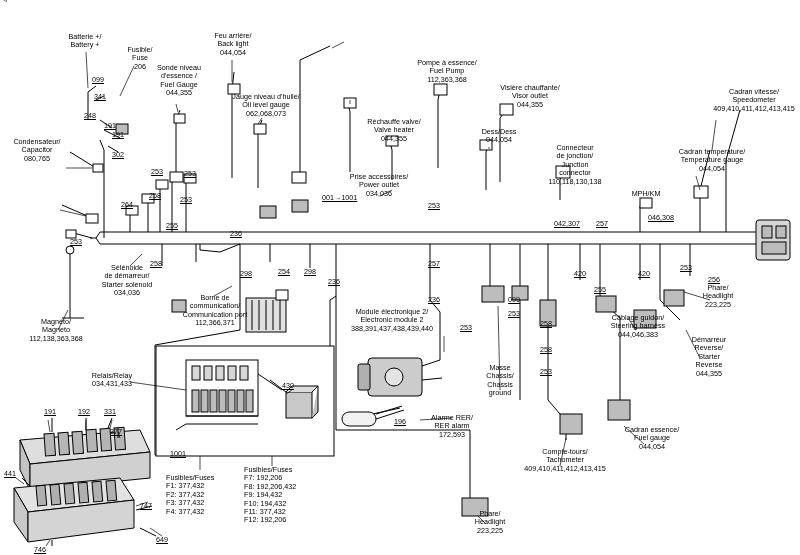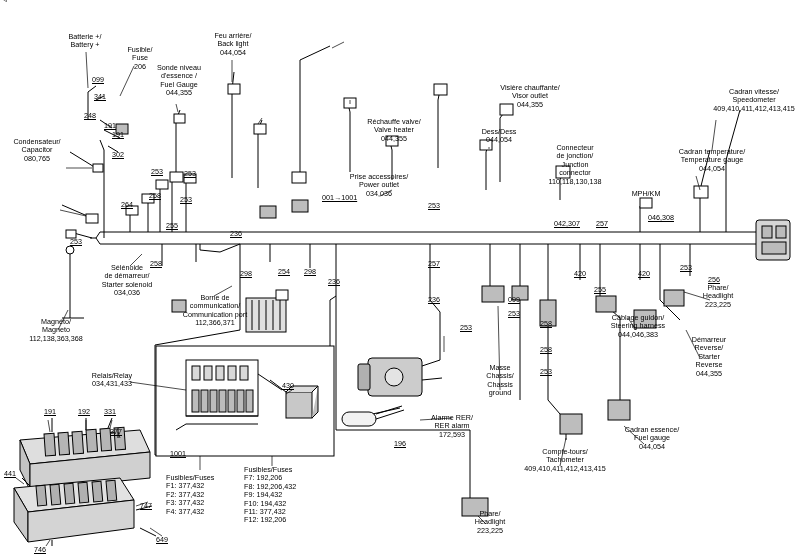--- a/index.html
+++ b/index.html
@@ -299,23 +299,29 @@
   <div class="ttl" style="left:118px;top:46px;width:44px;"><span>Fusible/
 Fuse
 206</span></div>
   <div class="ttl" style="left:146px;top:64px;width:66px;"><span>Sonde niveau
 d'essence /
 Fuel Gauge
 044,355</span></div>
   <div class="ttl" style="left:203px;top:32px;width:60px;"><span>Feu arrière/
 Back light
 044,054</span></div>
+  <div class="ttl" style="left:214px;top:93px;width:104px;"><span>Jauge niveau d'huile/
+Oil level gauge
+062,068,073</span></div>
   <div class="ttl" style="left:354px;top:118px;width:80px;"><span>Réchauffe valve/
 Valve heater
 044,355</span></div>
+  <div class="ttl" style="left:410px;top:59px;width:74px;"><span>Pompe à essence/
+Fuel Pump
+112,363,368</span></div>
   <div class="ttl" style="left:492px;top:84px;width:76px;"><span>Visière chauffante/
 Visor outlet
 044,355</span></div>
   <div class="ttl" style="left:472px;top:128px;width:54px;"><span>Dess/Dess
 044,054</span></div>
   <div class="ttl" style="left:536px;top:144px;width:78px;"><span>Connecteur
 de jonction/
 Junction
 connector
 110,118,130,138</span></div>
@@ -338,20 +344,23 @@
 034,036</span></div>
   <div class="ttl" style="left:168px;top:294px;width:94px;"><span>Borne de
 communication/
 Communication port
 112,366,371</span></div>
   <div class="ttl" style="left:14px;top:318px;width:84px;"><span>Magnéto/
 Magneto
 112,138,363,368</span></div>
   <div class="ttl" style="left:78px;top:372px;width:68px;"><span>Relais/Relay
 034,431,433</span></div>
+  <div class="ttl" style="left:336px;top:308px;width:112px;"><span>Module électronique 2/
+Electronic module 2
+388,391,437,438,439,440</span></div>
   <div class="ttl" style="left:478px;top:364px;width:44px;"><span>Masse
 Chassis/
 Chassis
 ground</span></div>
   <div class="ttl" style="left:422px;top:414px;width:60px;"><span>Alarme RER/
 RER alarm
 172,593</span></div>
   <div class="ttl" style="left:596px;top:314px;width:84px;"><span>Câblage guidon/
 Steering harness
 044,046,383</span></div>
@@ -415,21 +424,21 @@
   <div class="num" style="left:540px;top:346px;"><span>258</span></div>
   <div class="num" style="left:540px;top:368px;"><span>253</span></div>
   <div class="num" style="left:554px;top:220px;"><span>042,307</span></div>
   <div class="num" style="left:596px;top:220px;"><span>257</span></div>
   <div class="num" style="left:648px;top:214px;"><span>046,308</span></div>
   <div class="num" style="left:574px;top:270px;"><span>420</span></div>
   <div class="num" style="left:638px;top:270px;"><span>420</span></div>
   <div class="num" style="left:594px;top:286px;"><span>255</span></div>
   <div class="num" style="left:680px;top:264px;"><span>253</span></div>
   <div class="num" style="left:708px;top:276px;"><span>256</span></div>
-  <div class="num" style="left:394px;top:418px;margin-top:22px;"><span>196</span></div>
+  <div class="num" style="left:394px;top:418px;"><span>196</span></div>
   <div class="num" style="left:282px;top:382px;"><span>430</span></div>
   <div class="num" style="left:170px;top:450px;"><span>1001</span></div>
   <div class="num" style="left:44px;top:408px;"><span>191</span></div>
   <div class="num" style="left:78px;top:408px;"><span>192</span></div>
   <div class="num" style="left:104px;top:408px;"><span>331</span></div>
   <div class="num" style="left:110px;top:428px;"><span>377</span></div>
   <div class="num" style="left:4px;top:470px;"><span>441</span></div>
   <div class="num" style="left:140px;top:502px;"><span>747</span></div>
   <div class="num" style="left:34px;top:546px;"><span>746</span></div>
   <div class="num" style="left:156px;top:536px;"><span>649</span></div>

